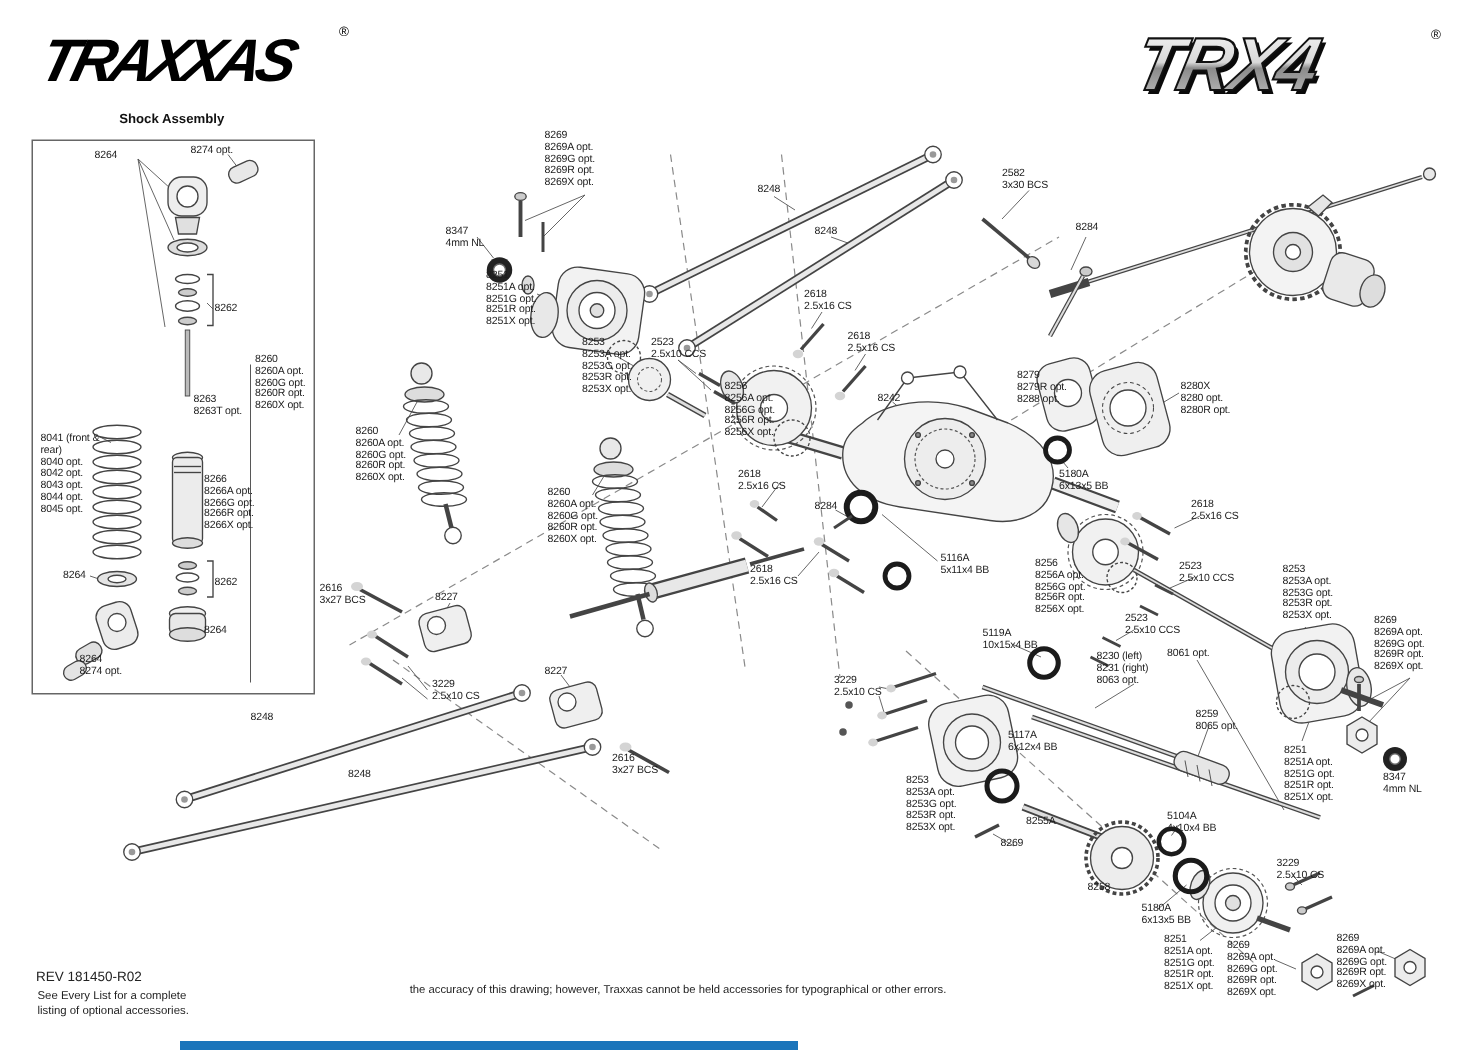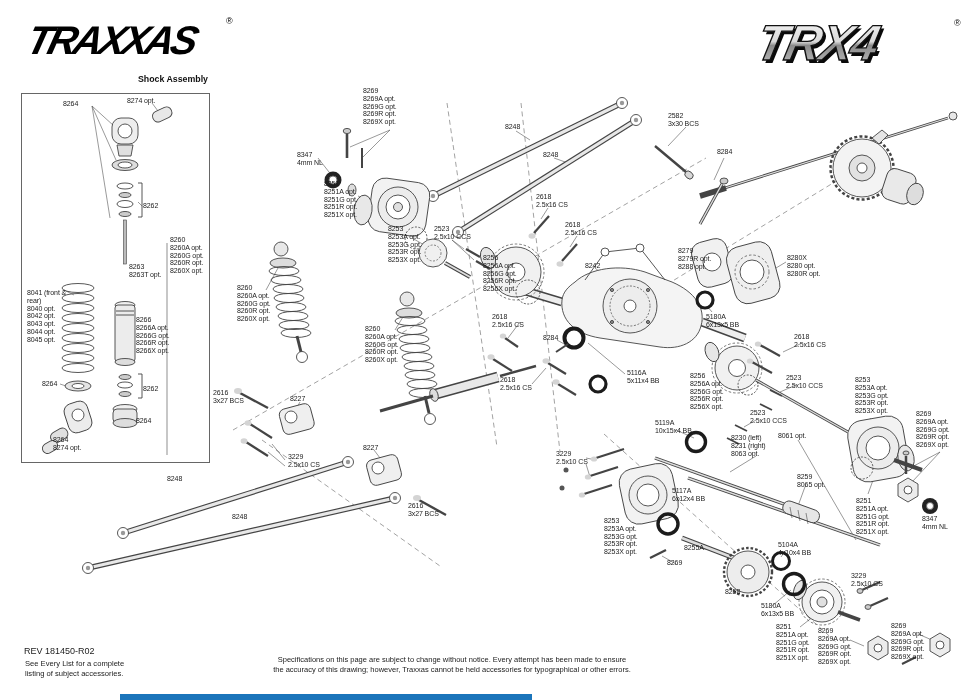--- a/index.html
+++ b/index.html
@@ -6,21 +6,21 @@
   .page{position:relative;width:980px;height:700px;background:#fff;overflow:hidden;
         font-family:"Liberation Sans",sans-serif;color:#1a1a1a;}
   .abs{position:absolute;}
   
   .traxxas-wrap{left:14px;top:8px;width:240px;height:64px;}
   .trx4-wrap{left:748px;top:12px;width:220px;height:64px;}
   .rear-subtitle{left:760px;top:74px;width:200px;text-align:right;font-size:21px;
                  font-weight:bold;letter-spacing:-0.5px;color:#0d0d0d;}
   
   .shock-box{left:21px;top:93px;width:187px;height:368px;border:1px solid #666;background:transparent;}
-  .shock-title{left:21px;top:74px;width:187px;text-align:right;font-size:8.8px;font-weight:bold;color:#111;}
+  .shock-title{left:21px;top:74px;width:187px;text-align:center;font-size:8.8px;font-weight:bold;color:#111;}
   
   .lbl{position:absolute;font-size:7px;line-height:7.8px;letter-spacing:-0.1px;
        white-space:nowrap;color:#1c1c1c;}
   
   .rev{left:24px;top:646px;font-size:9px;color:#222;}
   .parts-note{left:25px;top:659px;font-size:7.6px;line-height:9.6px;color:#222;}
   .disclaimer{left:252px;top:655px;width:400px;text-align:center;font-size:7.5px;line-height:9.8px;color:#222;}
   .accent-bar{left:120px;top:694px;width:412px;height:6px;background:#1b75bb;}
 </style>
 </head>
@@ -755,21 +755,20 @@
         <div>8269A opt.</div>
         <div>8269G opt.</div>
         <div>8269R opt.</div>
         <div>8269X opt.</div>
       </div>
     </div>
 
   <div class="abs rev">REV 181450-R02</div>
   <div class="abs parts-note">
     <div>See Every List for a complete</div>
-    <div>listing of subject accessories.</div>
+    <div>listing of optional accessories.</div>
   </div>
   <div class="abs disclaimer">
-    <div>Specifications on this page are subject to change without notice.  Every attempt has been made to ensure</div>
     <div>the accuracy of this drawing; however, Traxxas cannot be held accessories for typographical or other errors.</div>
   </div>
   <div class="abs accent-bar" style="background: rgb(27, 117, 187);"></div>
 
 </div>
 
 </body></html>

